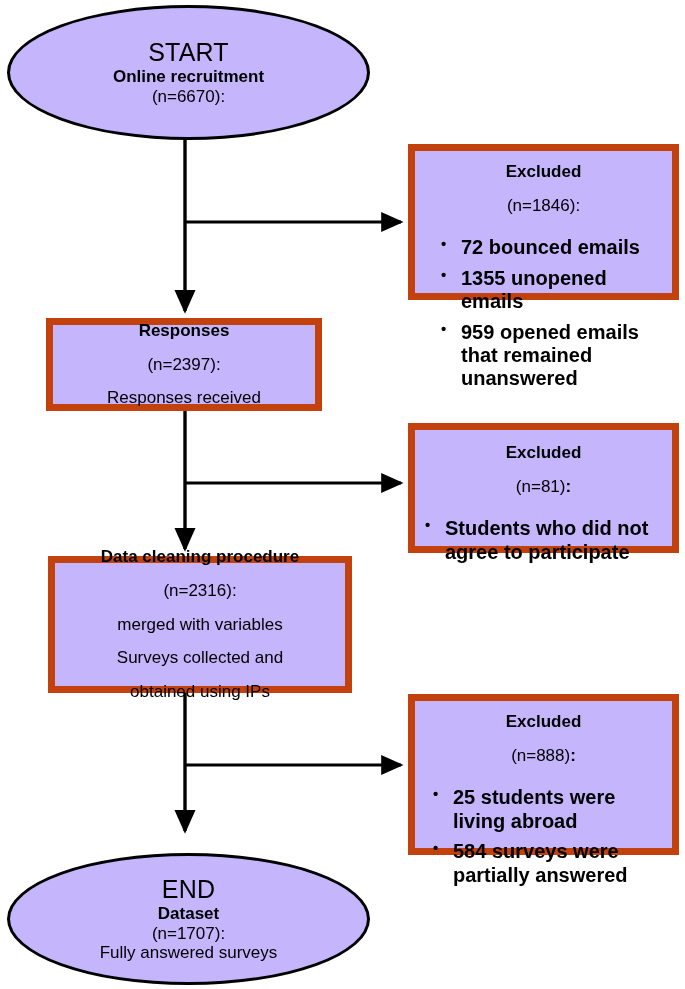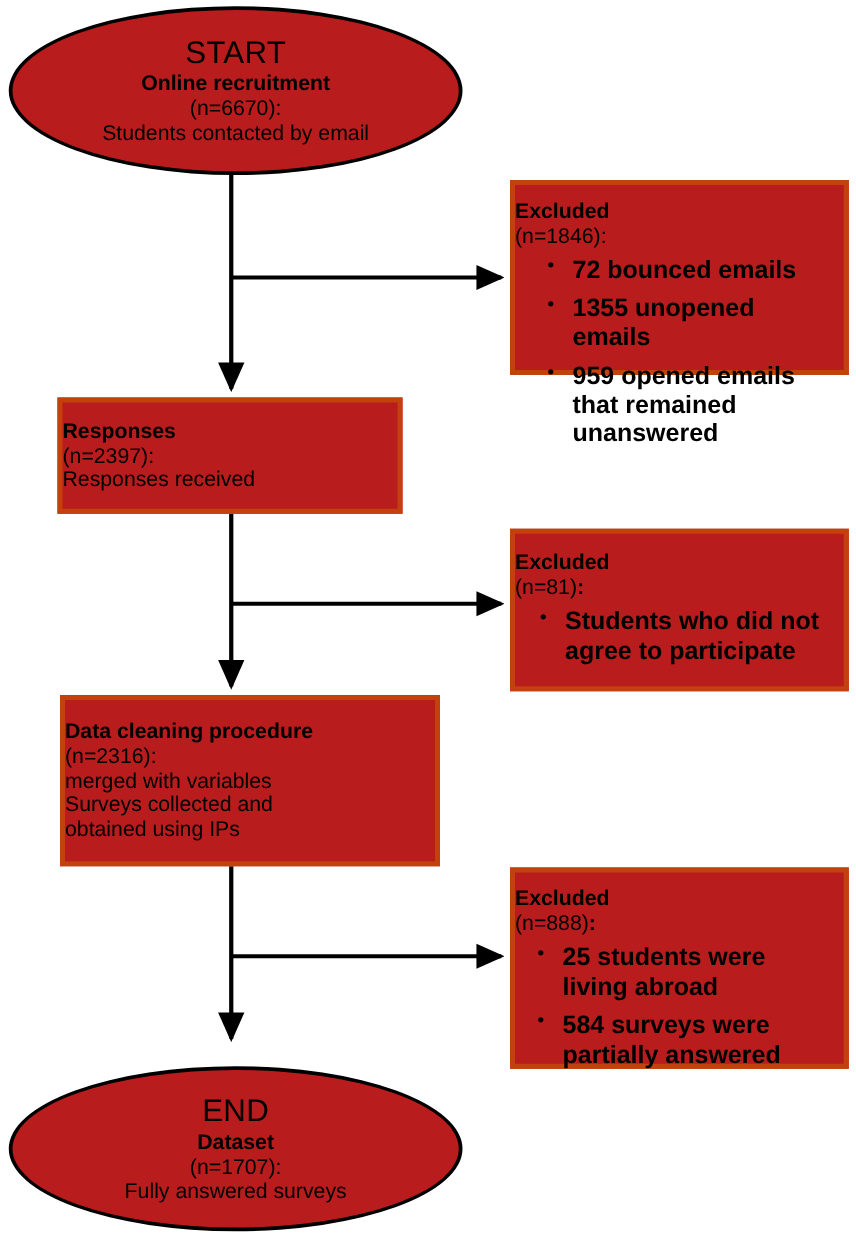--- a/index.html
+++ b/index.html
@@ -23,30 +23,31 @@
     position: absolute;
     left: 0;
     top: 0;
     width: 685px;
     height: 989px;
     pointer-events: none;
   }
   .node {
     position: absolute;
     box-sizing: border-box;
-    background: #b91c1c;
+    background: #c4b5fd;
     display: flex;
     flex-direction: column;
-    align-items: flex-start;
+    align-items: center;
     justify-content: center;
     text-align: center;
     line-height: 1.16;
   }
   .node.box {
-    border: 4px solid #c2410c;
+    border: 7px solid #c2410c;
+    gap: 14px;
   }
   .node.ellipse {
     border: 3px solid #000000;
     border-radius: 50%;
   }
   .t-title-lg {
     font-size: 25px;
     font-weight: normal;
     letter-spacing: 0.2px;
   }
@@ -124,21 +125,20 @@
     <line x1="185" y1="693" x2="185" y2="831" stroke="#000000" stroke-width="3.4" marker-end="url(#arrowhead)"></line>
 
     <line x1="185" y1="765" x2="401" y2="765" stroke="#000000" stroke-width="3.2" marker-end="url(#arrowhead)"></line>
   </svg>
 
   <div class="node ellipse" style="left:7px; top:5px; width:363px; height:135px;">
     <div class="head-group">
       <span class="t-title-lg stack-line">START</span>
       <span class="t-title-bold stack-line">Online recruitment</span>
       <span class="t-n stack-line">(n=6670):</span>
-      <span class="t-body stack-line">Students contacted by email</span>
     </div>
   </div>
 
   <div class="node box" style="left:408px; top:144px; width:271px; height:156px; justify-content:flex-start; padding-top:11px;">
     <span class="t-title-bold stack-line">Excluded</span>
     <span class="t-n stack-line">(n=1846):</span>
     <ul class="bullets">
       <li>72 bounced emails</li>
       <li>1355 unopened emails</li>
       <li>959 opened emails that remained unanswered</li>
@@ -147,21 +147,21 @@
 
   <div class="node box" style="left:46px; top:318px; width:276px; height:93px;">
     <span class="t-title-bold stack-line">Responses</span>
     <span class="t-n stack-line">(n=2397):</span>
     <span class="t-body stack-line">Responses received</span>
   </div>
 
   <div class="node box" style="left:408px; top:423px; width:271px; height:130px; justify-content:flex-start; padding-top:13px;">
     <span class="t-title-bold stack-line">Excluded</span>
     <span class="t-n stack-line"><span>(n=81)</span><span class="colon-bold">:</span></span>
-    <ul class="bullets" style="padding-left:20px;">
+    <ul class="bullets" style="padding-left:10px;">
       <li>Students who did not agree to participate</li>
     </ul>
   </div>
 
   <div class="node box" style="left:48px; top:556px; width:304px; height:137px;">
     <span class="t-title-bold stack-line">Data cleaning procedure</span>
     <span class="t-n stack-line">(n=2316):</span>
     <span class="t-body stack-line">merged with variables</span>
     <span class="t-body stack-line">Surveys collected and</span>
     <span class="t-body stack-line">obtained using IPs</span>

